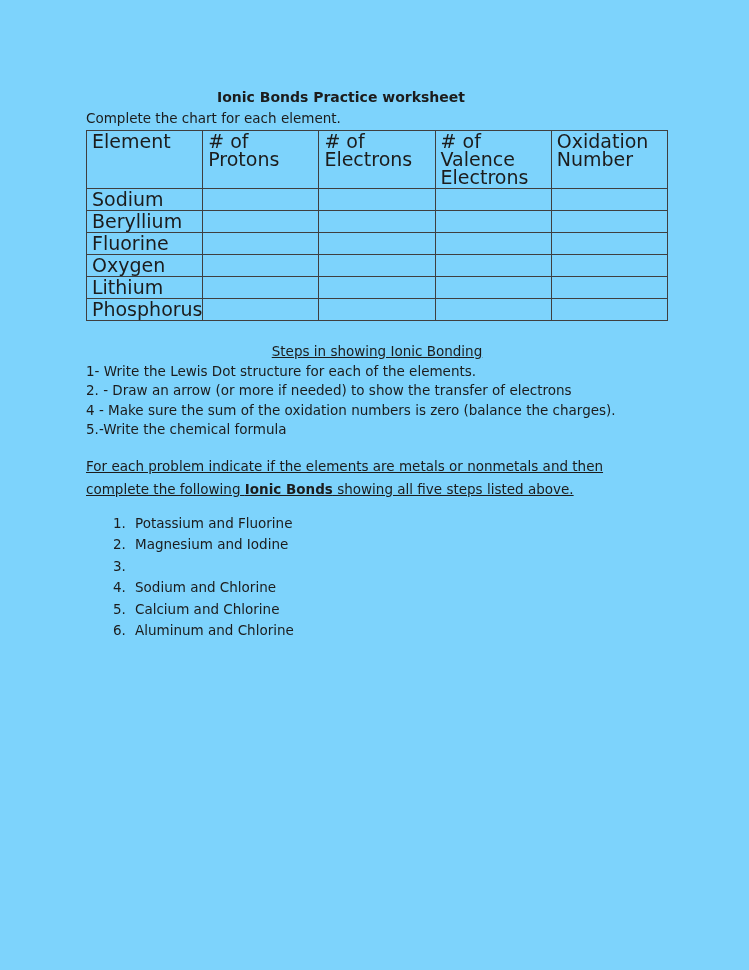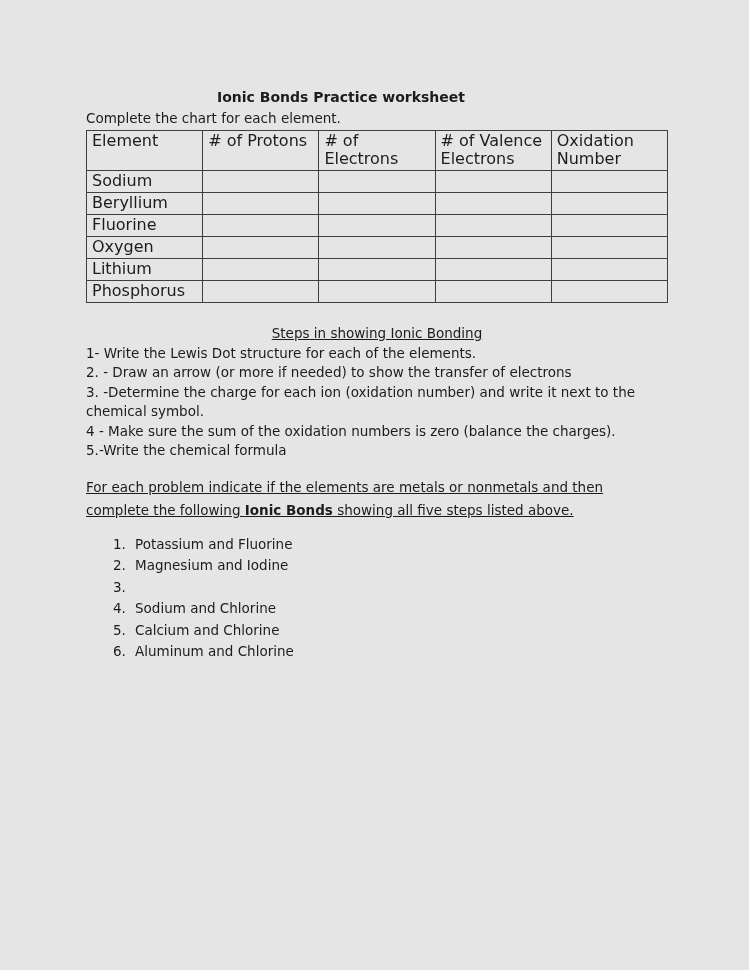--- a/index.html
+++ b/index.html
@@ -4,21 +4,21 @@
 <style>
   html, body {
     margin: 0;
     padding: 0;
     background: #ffffff;
   }
   .page {
     position: relative;
     width: 749px;
     height: 970px;
-    background: #e5e5e5;
+    background: #7dd3fc;
     font-family: "DejaVu Sans", "Liberation Sans", sans-serif;
     color: #1c1c1c;
     font-size: 13.5px;
     overflow: hidden;
   }
   .content {
     position: absolute;
     top: 88px;
     left: 86px;
     width: 582px;
@@ -43,21 +43,21 @@
   table.elements-table col { width: 20%; }
   table.elements-table th,
   table.elements-table td {
     border: 1px solid #3f3f3f;
     font-weight: normal;
     text-align: left;
     vertical-align: top;
     padding: 1px 5px 2px 5px;
     line-height: 18px;
     height: 18px;
-    font-size: 16px;
+    font-size: 19px;
   }
   .steps-section { margin-top: 21px; }
   .steps-heading {
     text-decoration: underline;
     line-height: 19.5px;
     text-align: center;
   }
   .step-line { line-height: 19.5px; }
   .problems-intro {
     margin: 15px 0 0 0;
@@ -147,21 +147,20 @@
           <td></td>
           <td></td>
         </tr>
       </tbody>
     </table>
 
     <div class="steps-section">
       <div class="steps-heading">Steps in showing Ionic Bonding</div>
       <div class="step-line">1- Write the Lewis Dot structure for each of the elements.</div>
       <div class="step-line">2. - Draw an arrow (or more if needed) to show the transfer of electrons</div>
-      <div class="step-line">3. -Determine the charge for each ion (oxidation number) and write it next to the chemical symbol.</div>
       <div class="step-line">4 - Make sure the sum of the oxidation numbers is zero (balance the charges).</div>
       <div class="step-line">5.-Write the chemical formula</div>
     </div>
 
     <p class="problems-intro"><span>For each problem indicate if the elements are metals or nonmetals and then complete the following </span><span class="bold">Ionic Bonds</span><span> showing all five steps listed above.</span></p>
 
     <div class="problems-list">
       <div class="problem-item">
         <span class="problem-number">1.</span>
         <span>Potassium and Fluorine</span>

